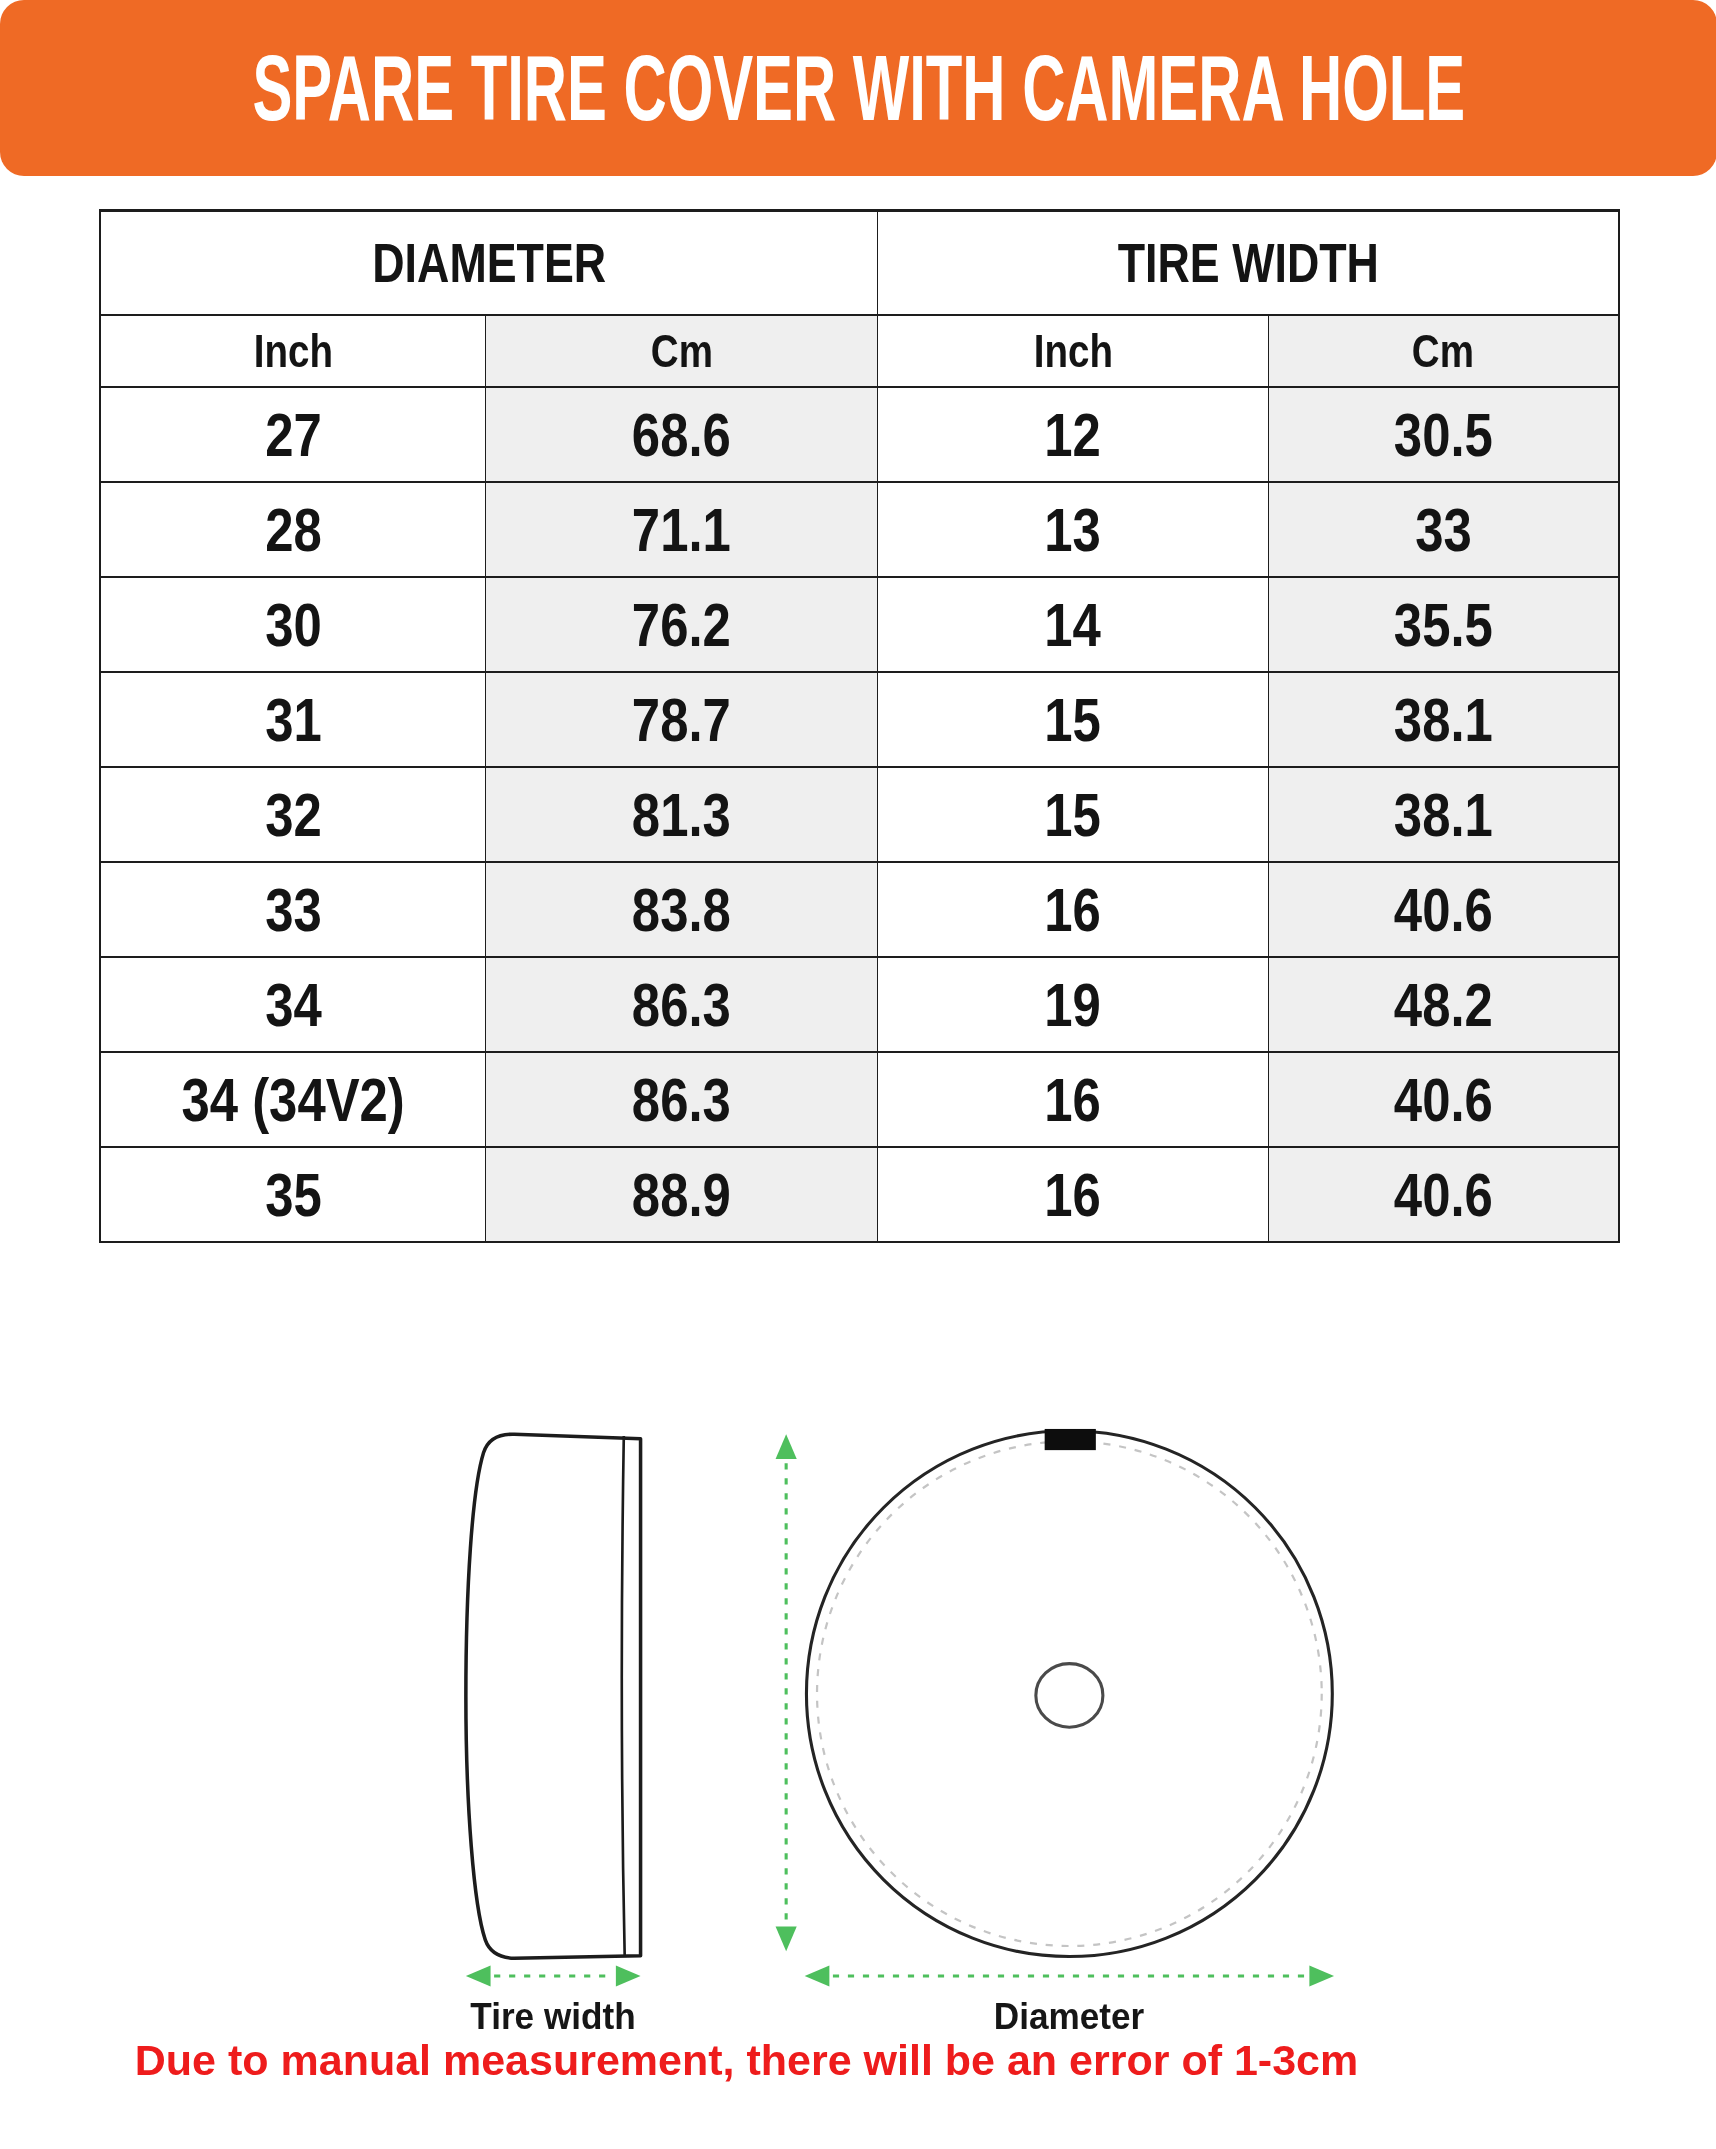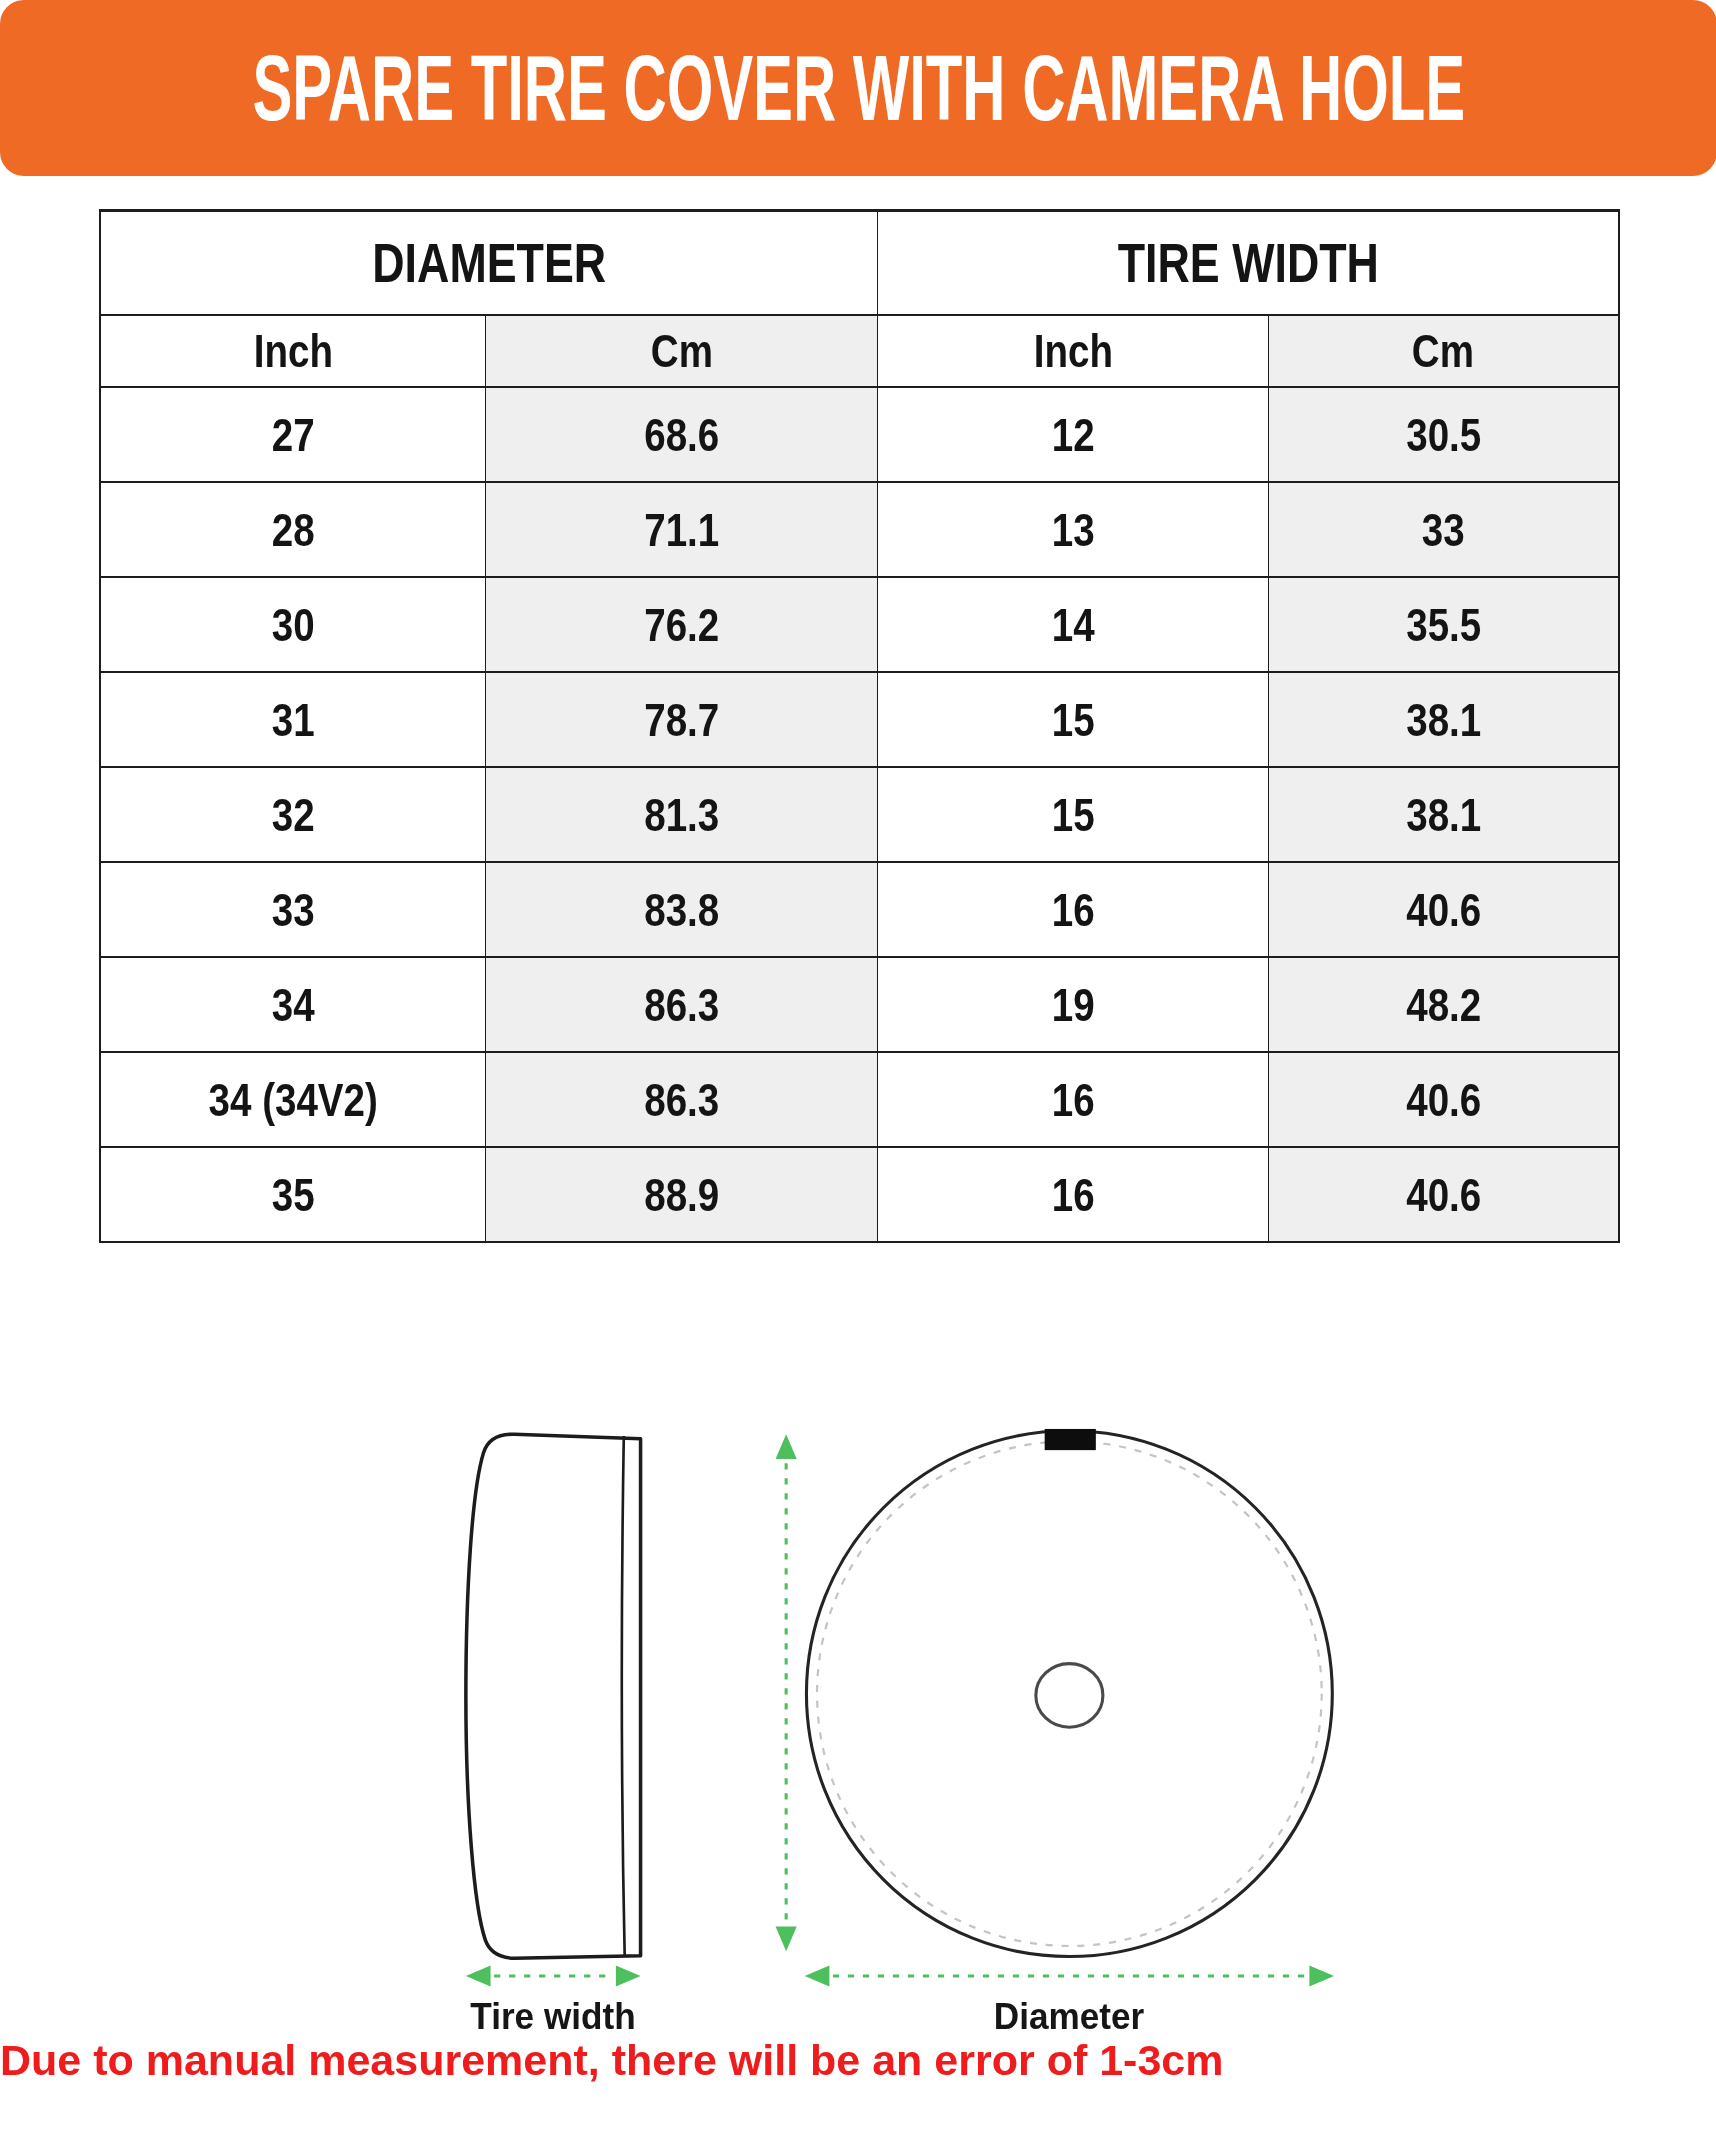--- a/index.html
+++ b/index.html
@@ -27,36 +27,36 @@
   }
   .size-table th,.size-table td{
     border:1.8px solid #1d1d1d;border-top-width:2.6px;border-bottom-width:2.6px;
     text-align:center;vertical-align:middle;color:#141414;padding:0;
   }
   .size-table tr.group-row{height:104px;}
   .size-table tr.col-row{height:72px;}
   .size-table tr.data-row{height:95px;}
   .group-th{font-size:56px;font-weight:bold;background:#ffffff;}
   .col-th{font-size:47px;font-weight:bold;background:#ffffff;}
-  .size-table td{font-size:47px;font-weight:bold;background:#ffffff;}
+  .size-table td{font-size:62px;font-weight:bold;background:#ffffff;}
   .gray{background:#efefef !important;}
   .cx80{display:inline-block;transform:scaleX(.8);transform-origin:center;white-space:nowrap;}
   .cx82{display:inline-block;transform:scaleX(.82);transform-origin:center;white-space:nowrap;}
   
   .diagram{position:absolute;left:0;top:1412px;width:1717px;height:618px;}
   .diagram svg{position:absolute;left:0;top:0;}
   .diag-label{
     position:absolute;top:584px;font-size:37px;font-weight:bold;color:#161616;
     white-space:nowrap;transform:translateX(-50%) scaleX(.95);
   }
   .diag-label.tw{left:553px;}
   .diag-label.dm{left:1069px;}
   
   .note{
-    position:absolute;left:0;top:2036px;width:1493px;text-align:left;
+    position:absolute;left:0;top:2036px;width:1493px;text-align:center;
     font-size:43px;font-weight:bold;white-space:nowrap;
   }
 </style>
 </head>
 <body>
 
 <div class="banner" style="background: rgb(239, 106, 37);">
   <span class="banner-title">SPARE TIRE COVER WITH CAMERA HOLE</span>
 </div>
 

